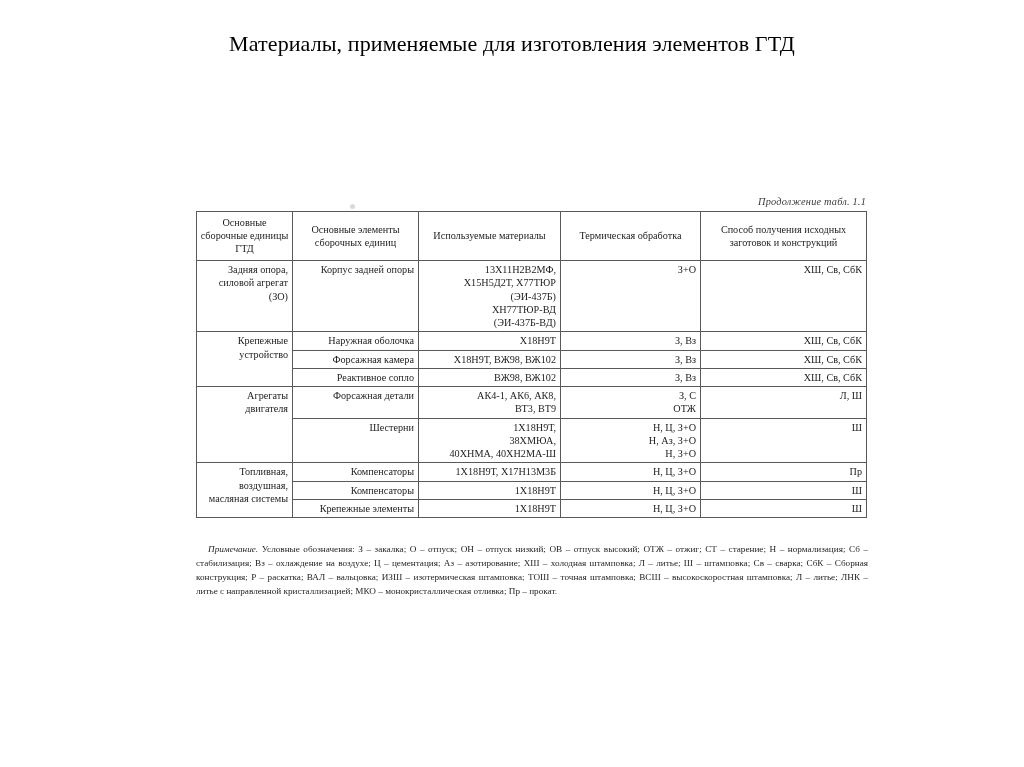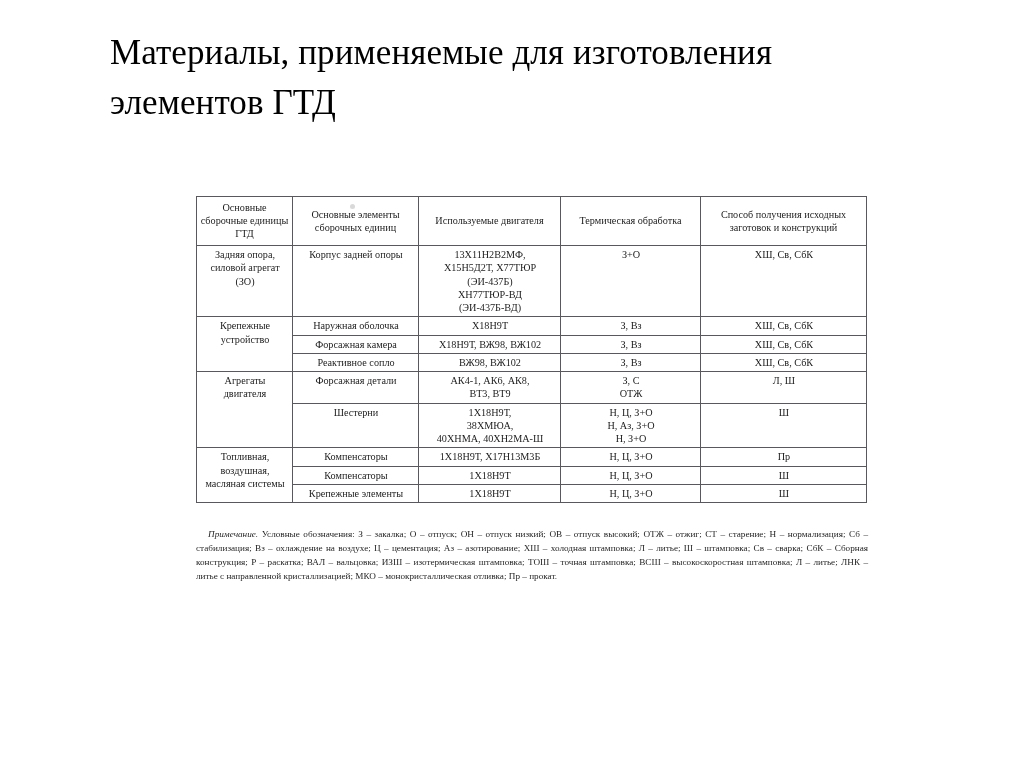--- a/index.html
+++ b/index.html
@@ -16,22 +16,23 @@
     font-family: "Liberation Serif", "DejaVu Serif", serif;
     color: #1a1a1a;
   }
 
   
   .slide-title {
     position: absolute;
     left: 110px;
     top: 28px;
     width: 804px;
-    font-family: "Liberation Serif", "DejaVu Serif", serif;
-    font-size: 35px;
+    text-align: center;
+    font-family: "Liberation Serif", "DejaVu Serif", serif;
+    font-size: 22px;
     line-height: 1.42;
     font-weight: 400;
     color: #000000;
     letter-spacing: 0.1px;
   }
 
   
   .scan {
     position: absolute;
     left: 196px;
@@ -66,21 +67,21 @@
     width: 670px;
     table-layout: fixed;
     font-family: Liberation Serif, serif;
     font-size: 10.2px;
     color: #1c1c1c;
   }
   table.mat td, table.mat th {
     border: 1px solid #59595d;
     padding: 2px 4px 2px 5px;
     vertical-align: top;
-    text-align: center;
+    text-align: right;
     font-weight: 400;
     line-height: 1.30;
   }
   table.mat thead th {
     text-align: center;
     vertical-align: middle;
     padding: 4px 3px 5px 3px;
     line-height: 1.28;
   }
   td.vtop-mid {
@@ -115,34 +116,35 @@
 </style>
 </head>
 <body>
 
 <div class="slide-title">Материалы, применяемые для изготовления элементов ГТД</div>
 
 <div class="scan">
 
   <div class="smudge"></div>
 
+  <div class="tbl-caption">Продолжение табл. 1.1</div>
 
   <table class="mat">
     <colgroup>
       <col class="c1">
         <col class="c2">
         <col class="c3">
         <col class="c4">
         <col class="c5">
     </colgroup>
     <thead>
       <tr>
         <th>Основные сборочные единицы ГТД</th>
         <th>Основные элементы сборочных единиц</th>
-        <th>Используемые двигателя</th>
+        <th>Используемые материалы</th>
         <th>Термическая обработка</th>
         <th>Способ получения исходных заготовок и конструкций</th>
       </tr>
     </thead>
     <tbody>
         <tr>
           <td rowspan="1">Задняя опора, силовой агрегат (ЗО)</td>
           <td class="cell-lines">
             <span>Корпус задней опоры</span>
           </td>

